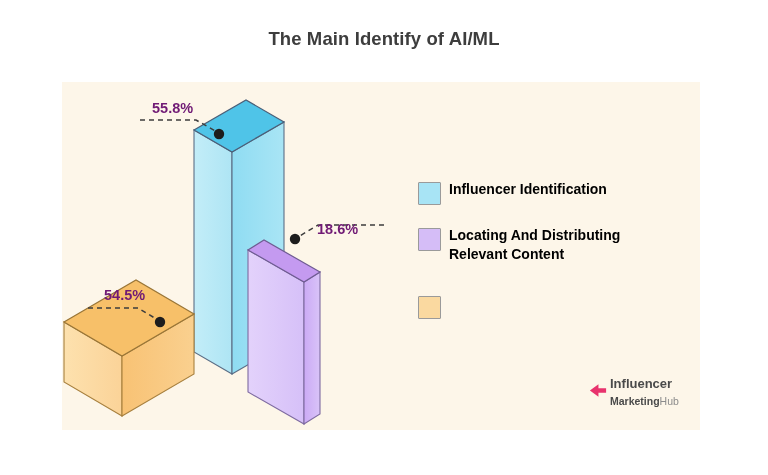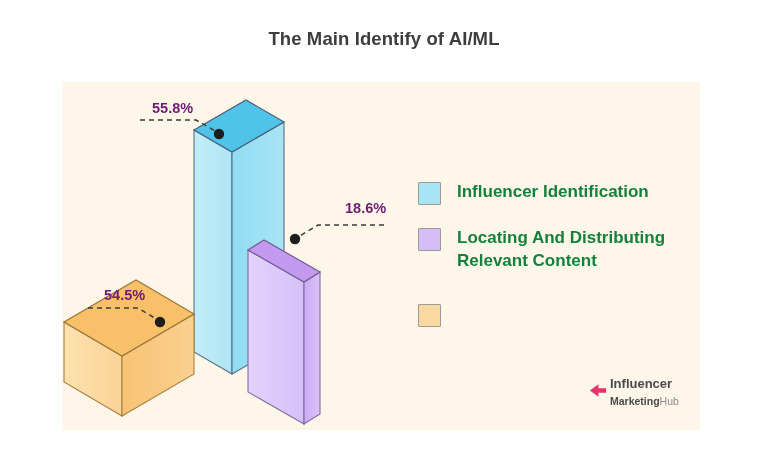--- a/index.html
+++ b/index.html
@@ -53,21 +53,21 @@
 
   
   .dlabel {
     position: absolute;
     font-size: 14.5px;
     font-weight: bold;
     color: #701a75;
     white-space: nowrap;
   }
   .dlabel-blue   { left: 90px;  top: 18px; }
-  .dlabel-purple { left: 255px; top: 118px; margin-left: 28px; }
+  .dlabel-purple { left: 255px; top: 139px; }
   .dlabel-orange { left: 42px;  top: 205px; }
 
   
   .legend {
     position: absolute;
     left: 356px;
     top: 98px;
     width: 270px;
   }
   .legend-row {
@@ -77,24 +77,24 @@
   }
   .legend-swatch {
     width: 21px;
     height: 21px;
     border: 1.6px solid #9a9a9a;
     border-radius: 1px;
     flex: 0 0 auto;
     margin-top: 2px;
   }
   .legend-text {
-    margin-left: 16px;
-    font-size: 17px;
-    font-weight: bold;
-    color: #15803d;
+    margin-left: 8px;
+    font-size: 14px;
+    font-weight: bold;
+    color: #000000;
     line-height: 1.38;
     white-space: pre-line;
   }
   .legend-row.r2 { margin-bottom: 17px; }
   .legend-row.r3 .legend-swatch { margin-top: 14px; }
 
   
   .logo {
     position: absolute;
     left: 527px;

